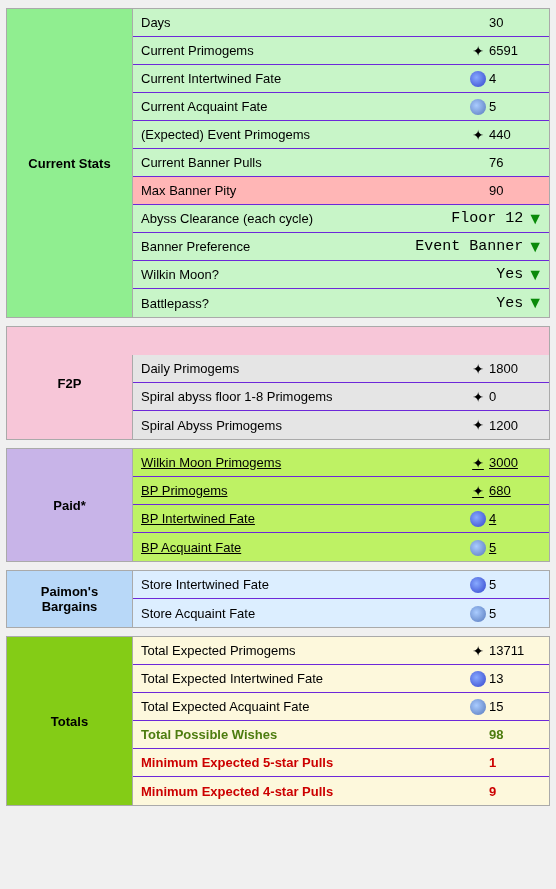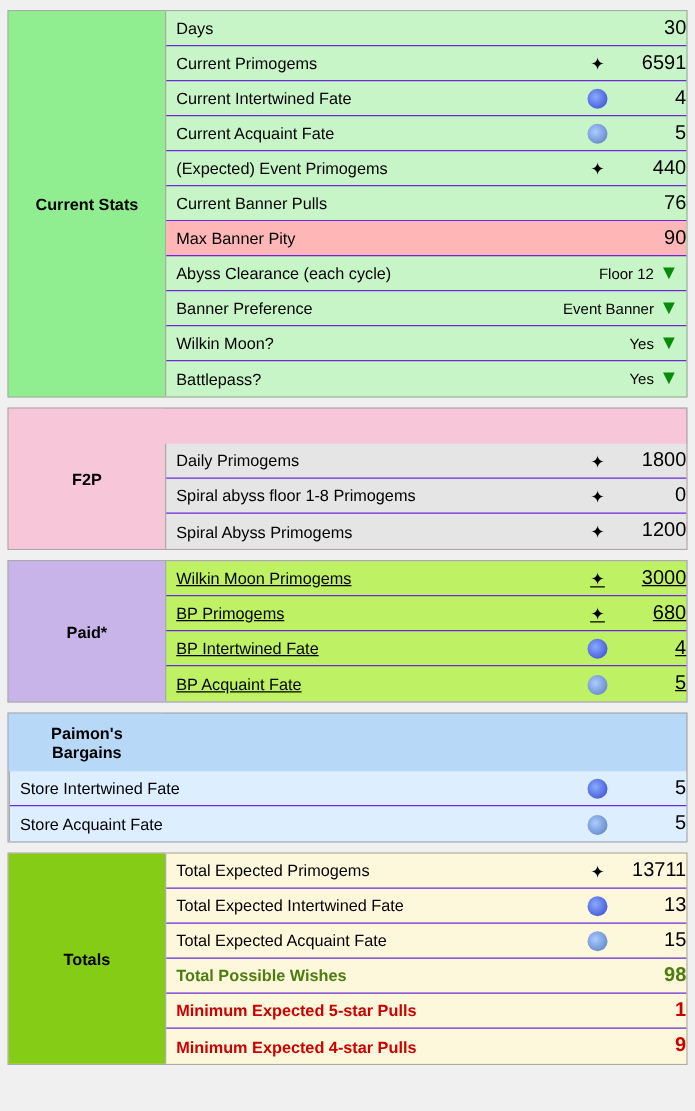--- a/index.html
+++ b/index.html
@@ -49,33 +49,34 @@
     }
 
     .row-icon {
       width: 22px;
       text-align: center;
       font-size: 14px;
     }
 
     .row-value {
       min-width: 60px;
-      text-align: right;
-      font-size: 16px;
+      text-align: left;
+      font-size: 13px;
     }
 
     .row-dropdown {
       display: flex;
       align-items: center;
       min-width: 110px;
       justify-content: flex-end;
       padding-right: 6px;
     }
     .row-dropdown span.dval {
-      font-size: 12px;
+      font-size: 15px;
+      font-family: Liberation Mono, monospace;
     }
     .row-dropdown .arrow {
       color: #0a8a0a;
       font-size: 16px;
       margin-left: 4px;
     }
 
     
     .green-section .section-label { background: #90ee90; }
     .green-section .section-rows { background: #c8f5c8; }
@@ -84,21 +85,21 @@
     .pink-section .section-label { background: #f7c6d8; }
     .pink-section .section-rows { background: #e5e5e5; margin-top: 28px; }
     .pink-section { background: #f7c6d8; }
 
     .purple-section .section-label { background: #c8b4e8; justify-content: center; }
     .purple-section .section-rows { background: #bef264; text-decoration: underline; }
     .purple-section { background: #c8b4e8; }
 
     .blue-section .section-label { background: #b8d8f8; }
     .blue-section .section-rows { background: #dceeff; }
-    .blue-section { background: #b8d8f8; flex-direction: column; }
+    .blue-section { background: #b8d8f8; }
 
     .yellow-section .section-label { background: #84cc16; }
     .yellow-section .section-rows { background: #fdf8dc; }
     .yellow-section { background: #f5e8a0; }
 
     .highlight-pink {
       background: #ffb6b6 !important;
     }
 
     .bold-green { color: #4d7c0f; font-weight: bold; }

